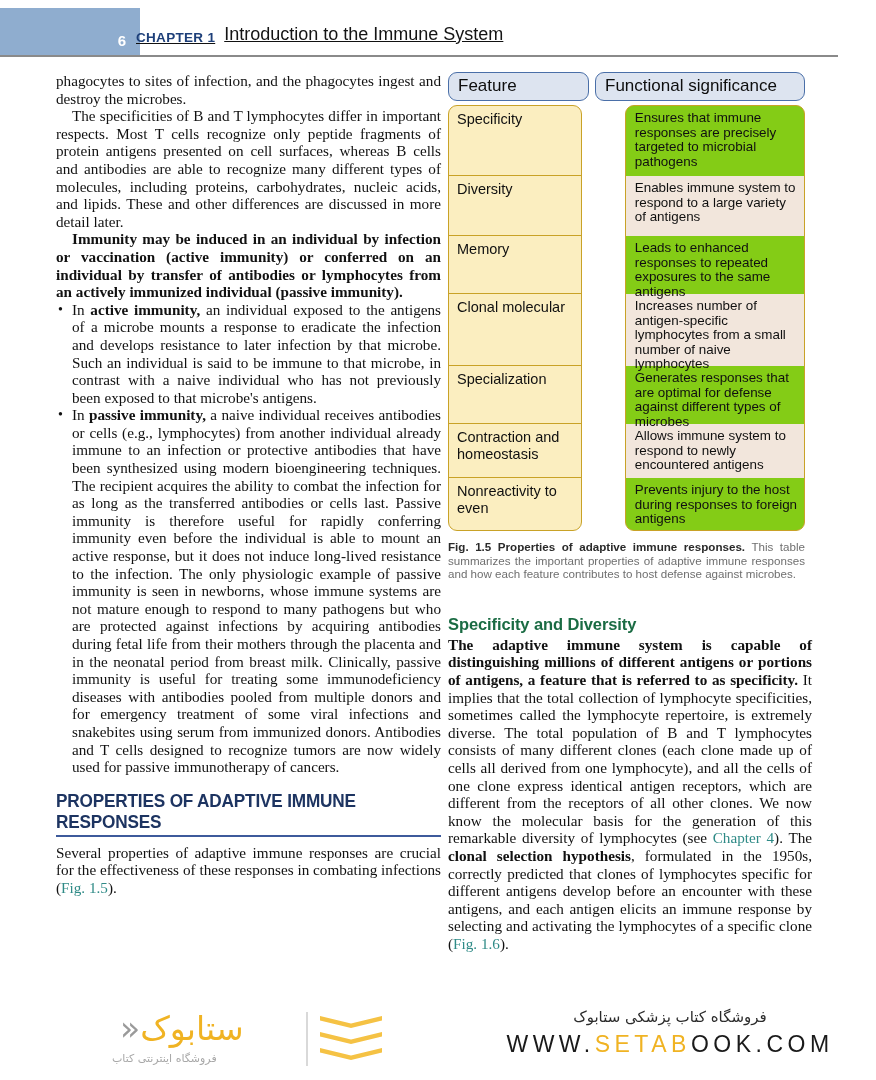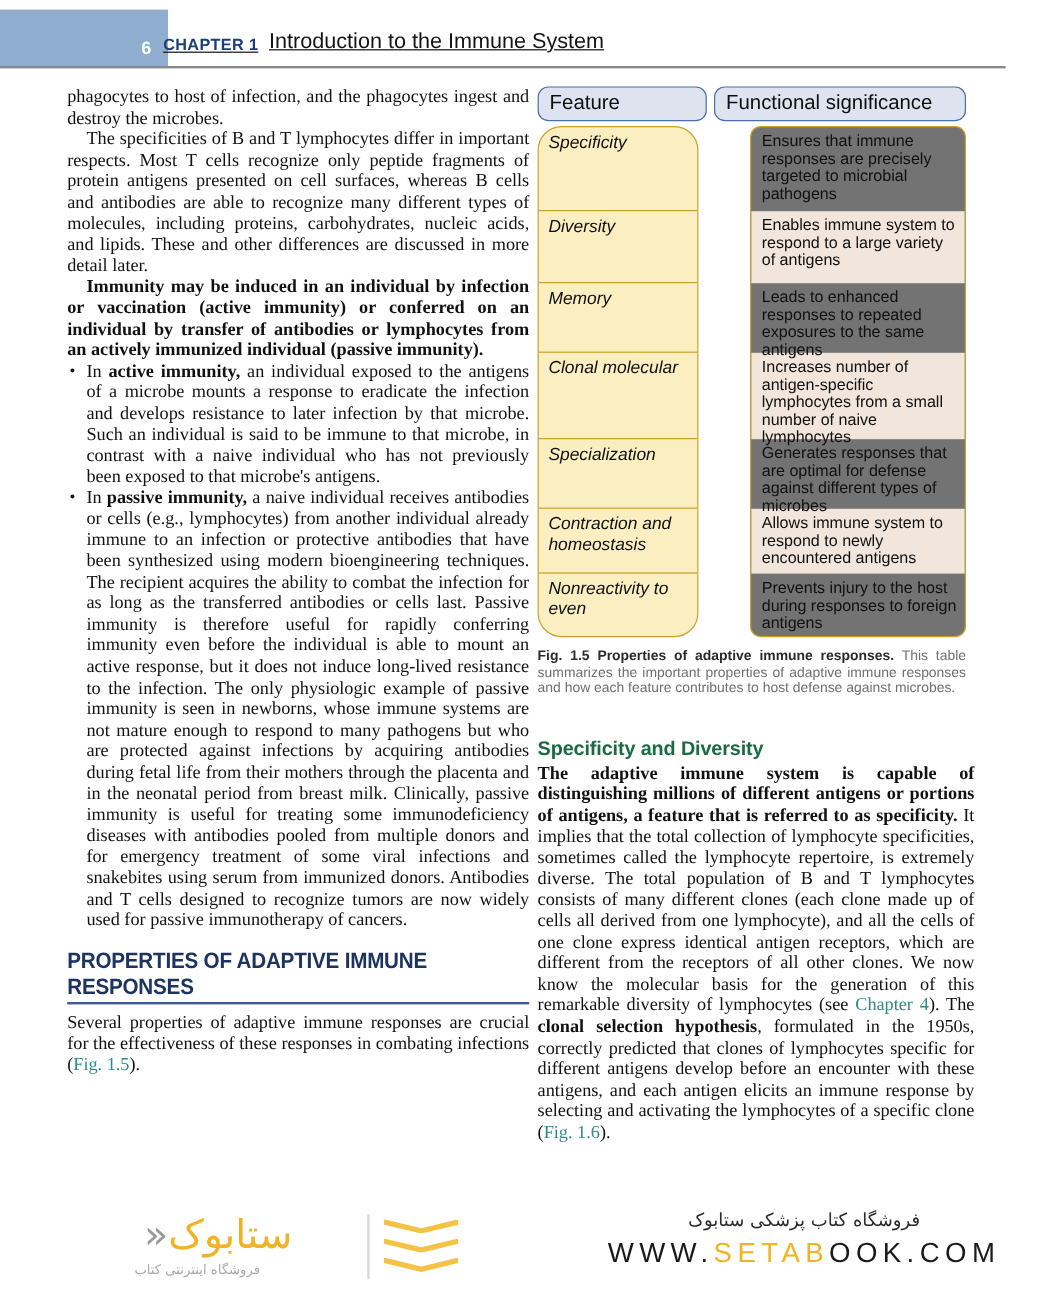--- a/index.html
+++ b/index.html
@@ -174,31 +174,30 @@
   .tbl-head-cell.c2{ width:210px; }
 
   .tbl-body{
     display:flex;
     gap:6px;
     align-items:stretch;
   }
   .tbl-col-left{
     width:141px;
     border:1.6px solid #c9a227;
-    border-radius:20px;
+    border-radius:9px;
     background:#fbeec0;
     box-sizing:border-box;
     overflow:hidden;
-    font-style:italic;
   }
   .tbl-col-right{
     width:190px;
     border:1.6px solid #c9a227;
     border-radius:9px;
-    background:#737373;
+    background:#84cc16;
     box-sizing:border-box;
     overflow:hidden;
     margin-left:37px;
   }
   .cellL{
     font-family:"Liberation Sans", sans-serif;
     font-size:14.5px;
     line-height:16.5px;
     color:#101010;
     padding:5px 7px 5px 8px;
@@ -318,21 +317,21 @@
   <div class="header-title-wrap">
     <span class="chapter-label">CHAPTER 1</span>
     <span class="chapter-title">Introduction to the Immune System</span>
   </div>
 </div>
 
 <div class="content">
 
   <div class="col-left">
 
-    <p class="body">phagocytes to host of infection, and the phagocytes ingest and destroy the microbes.</p>
+    <p class="body">phagocytes to sites of infection, and the phagocytes ingest and destroy the microbes.</p>
 
     <p class="body indent">The specificities of B and T lymphocytes differ in important respects. Most T cells recognize only peptide fragments of protein antigens presented on cell surfaces, whereas B cells and antibodies are able to recognize many different types of molecules, including proteins, carbohydrates, nucleic acids, and lipids. These and other differences are discussed in more detail later.</p>
 
     <p class="bold-lead">Immunity may be induced in an individual by infection or vaccination (active immunity) or conferred on an individual by transfer of antibodies or lymphocytes from an actively immunized individual (passive immunity).</p>
 
     <ul class="bullets">
       <li>
         <span class="bullet-dot">•</span><span>In </span><b class="inline">active immunity,</b><span> an individual exposed to the antigens of a microbe mounts a response to eradicate the infection and develops resistance to later infection by that microbe. Such an individual is said to be immune to that microbe, in contrast with a naive individual who has not previously been exposed to that microbe's antigens.</span>
       </li>
       <li>

